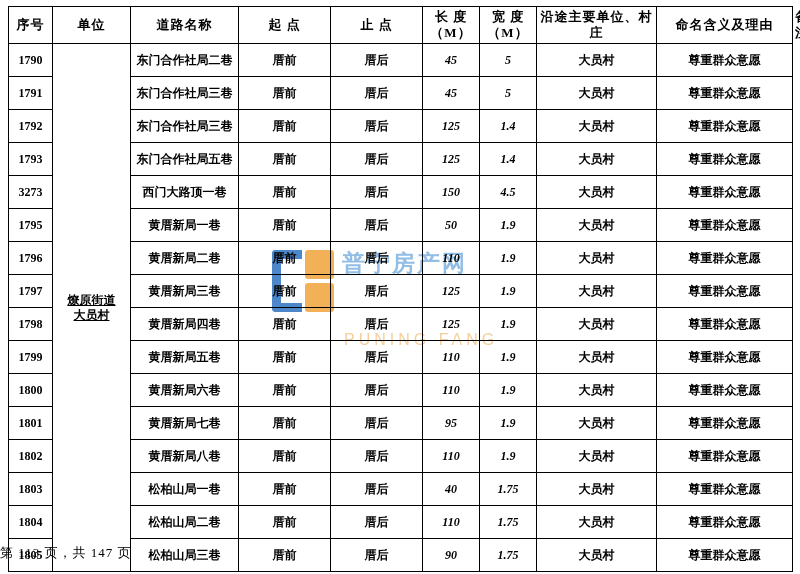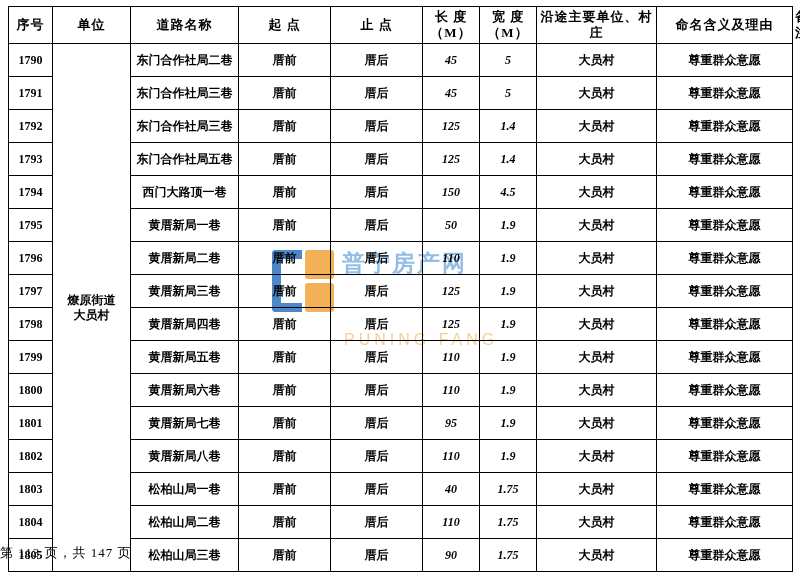--- a/index.html
+++ b/index.html
@@ -52,20 +52,21 @@
   }
   td.seq {
     font-weight: normal;
     font-size: 12px;
     margin-left: 24px;
   }
   td.unit-cell {
     font-weight: bold;
     font-size: 13px;
     line-height: 1.4;
+    text-decoration: underline;
   }
   td.road-name {
     font-weight: bold;
     font-size: 12.5px;
   }
   td.pt {
     font-weight: bold;
     font-size: 12px;
   }
   td.num {
@@ -264,21 +265,21 @@
         <td class="road-name">东门合作社局五巷</td>
         <td class="pt">厝前</td>
         <td class="pt">厝后</td>
         <td class="num">125</td>
         <td class="num">1.4</td>
         <td class="villages">大员村</td>
         <td class="meaning">尊重群众意愿</td>
         <td class="remark"></td>
       </tr>
       <tr>
-        <td class="seq">1794</td>
+        <td class="seq">3273</td>
         <td class="road-name">西门大路顶一巷</td>
         <td class="pt">厝前</td>
         <td class="pt">厝后</td>
         <td class="num">150</td>
         <td class="num">4.5</td>
         <td class="villages">大员村</td>
         <td class="meaning">尊重群众意愿</td>
         <td class="remark"></td>
       </tr>
       <tr>

